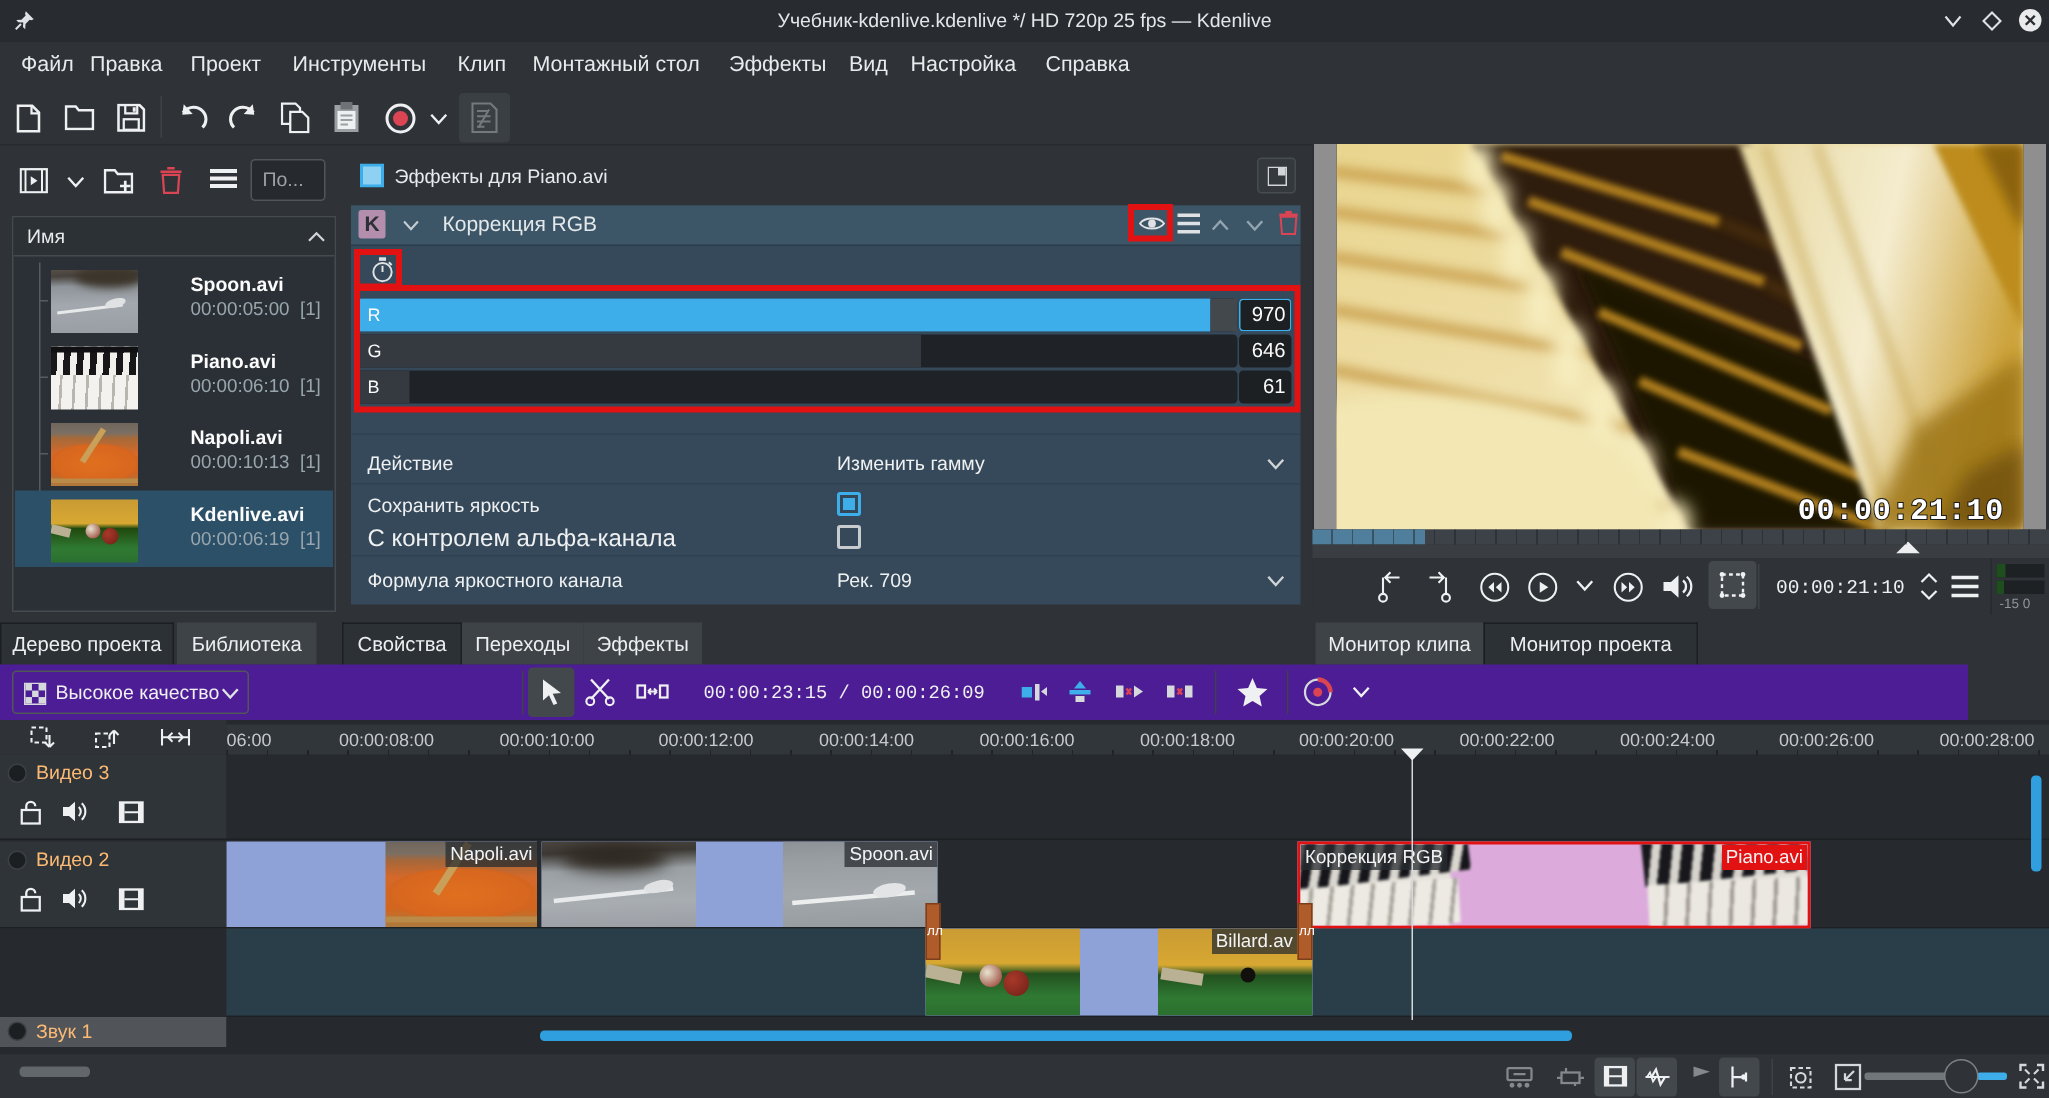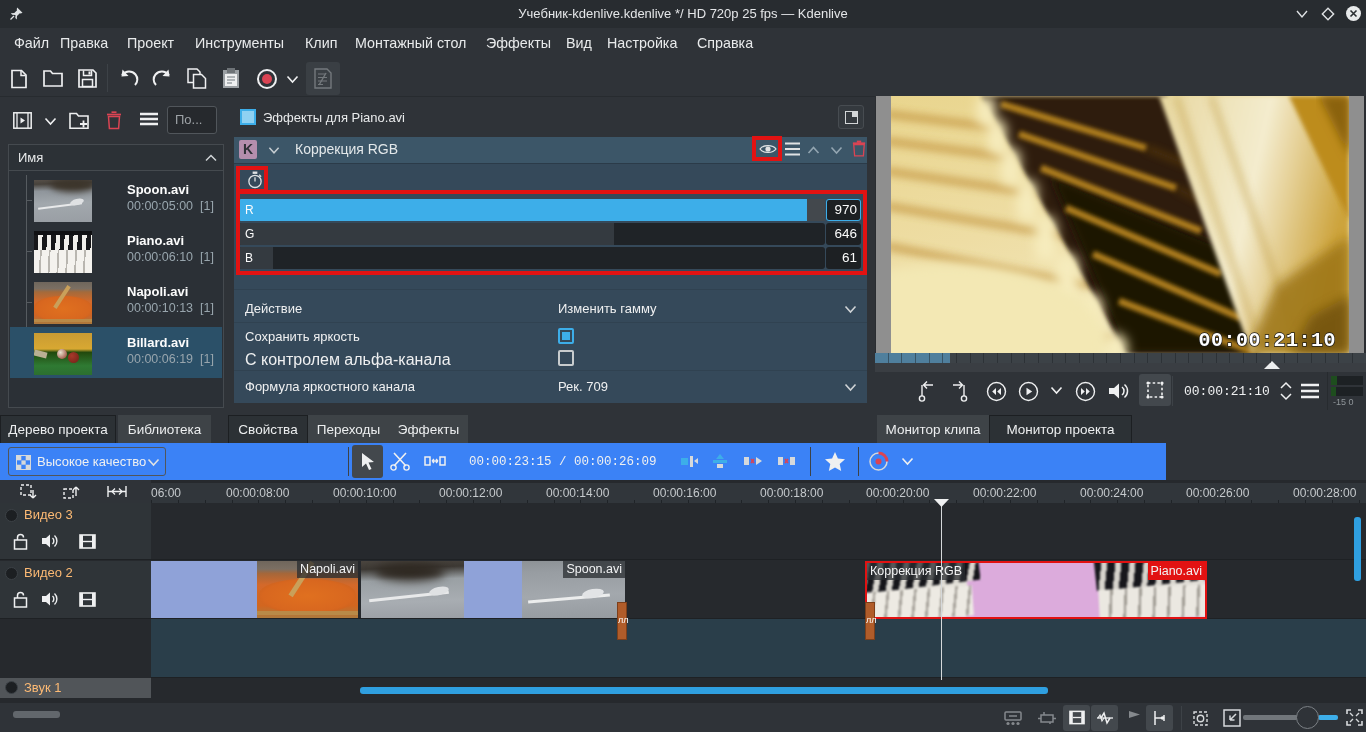--- a/index.html
+++ b/index.html
@@ -36,21 +36,21 @@
 .redbox { position:absolute; border:4px solid #e21212; z-index:5; }
 
 #monitor { position:absolute; left:875px; top:96px; width:491px; height:318px; }
 
 
 .tab { position:absolute; top:415px; height:28px; font-size:13.5px; color:#eceeef;
   display:flex; align-items:center; justify-content:center; background:#3e4347; }
 .tab.active { background:#2c3135; border:1px solid #1c1f22; border-bottom:none; }
 
 
-#ttoolbar { position:absolute; left:0; top:443px; width:1166px; height:37px; background:#3b82f6; }
+#ttoolbar { position:absolute; left:0; top:443px; width:1312px; height:37px; background:#4c1d95; }
 
 
 #timeline { position:absolute; left:0; top:480px; width:1366px; height:223px; background:#26292d; }
 #ruler { position:absolute; left:151px; top:3px; width:1215px; height:24px; background:#31363b; font-size:12px; color:#c6cacd; }
 .rlabel { position:absolute; top:3px; }
 .theader { position:absolute; left:0; width:151px; }
 .tname { position:absolute; left:24px; top:4px; font-size:13px; color:#fdba74; }
 .tcirc { position:absolute; left:5px; top:6px; width:13px; height:13px; border-radius:50%; background:#1c1f22; border:1px solid #3c4146; }
 .lane { position:absolute; left:151px; width:1215px; }
 .clip { position:absolute; overflow:hidden; }
@@ -219,21 +219,21 @@
       <div class="bname">Napoli.avi</div>
           <div class="bdur">00:00:10:13&nbsp;&nbsp;[1]</div>
     </div>
     <div class="abs" style="left:1px;top:182px;width:212px;height:51px;background:#2b5068"></div>
     <div class="binrow" style="top:183px">
       <div class="bthumb" style="background:linear-gradient(180deg,#c99b33 0%,#d8a832 38%,#21490d 46%,#2f7a33 78%,#2c6f2f 100%)">
         <div class="abs" style="left:0px;top:18px;width:13px;height:6px;background:#bab093;transform:rotate(14deg)"></div>
         <div class="abs" style="left:23px;top:16px;width:10px;height:10px;border-radius:50%;background:radial-gradient(circle at 35% 35%,#e8e3cf,#8e2f23)"></div>
         <div class="abs" style="left:34px;top:19px;width:11px;height:11px;border-radius:50%;background:radial-gradient(circle at 35% 35%,#a8392a,#6e1f16)"></div>
       </div>
-      <div class="bname">Billard.avi</div>
+      <div class="bname">Kdenlive.avi</div>
           <div class="bdur">00:00:06:19&nbsp;&nbsp;[1]</div>
     </div>
   </div>
 </div>
 
 <div id="fxpanel">
 
   <svg class="abs" style="left:7px;top:9px" width="16" height="16" viewBox="0 0 16 16">
         <rect x="1" y="1" width="14" height="14" fill="#8fd1f2" stroke="#3daee9" stroke-width="2"></rect>
       </svg>
@@ -664,20 +664,32 @@
       <div class="abs" style="left:236px;top:0;width:102px;height:54px;background:linear-gradient(180deg,#d2cfc7 0%,#e6e3dc 50%,#efece5 100%);filter:blur(1px)">
         <div class="abs" style="left:-8px;top:-10px;width:122px;height:32px;background:repeating-linear-gradient(102deg,#17171c 0 8px,#d6d3cc 8px 14px);transform:rotate(-6deg)"></div>
         <div class="abs" style="left:-4px;top:24px;width:112px;height:32px;background:repeating-linear-gradient(96deg,#ebe8e1 0 12px,#9e9a92 12px 14.5px);transform:rotate(-3deg)"></div>
       </div>
       <div class="cliplabel" style="left:0">Коррекция RGB</div>
       <div class="cliplabel" style="right:0;background:#e21212">Piano.avi</div>
     </div>
   </div>
   <div class="lane" style="top:139px;height:59px;background:#2a3e4a;border-bottom:1px solid #1e2124">
 
+    <div class="clip" style="left:466px;top:0;width:258px;height:58px;background:#8fa2d8">
+      <div class="abs" style="left:0;top:0;width:103px;height:58px;background:linear-gradient(180deg,#c99b33 0%,#d8a832 40%,#23511f 52%,#2f7a33 78%,#2c6f2f 100%)">
+        <div class="abs" style="left:0px;top:26px;width:24px;height:9px;background:#bab093;transform:rotate(12deg)"></div>
+        <div class="abs" style="left:36px;top:24px;width:15px;height:15px;border-radius:50%;background:radial-gradient(circle at 35% 35%,#e8e3cf,#8e2f23)"></div>
+        <div class="abs" style="left:52px;top:28px;width:17px;height:17px;border-radius:50%;background:radial-gradient(circle at 35% 35%,#a8392a,#6e1f16)"></div>
+      </div>
+      <div class="abs" style="left:155px;top:0;width:103px;height:58px;background:linear-gradient(180deg,#c99b33 0%,#d8a832 42%,#23511f 54%,#2f7a33 80%,#2c6f2f 100%)">
+        <div class="abs" style="left:2px;top:28px;width:28px;height:8px;background:#bab093;transform:rotate(9deg)"></div>
+        <div class="abs" style="left:55px;top:26px;width:10px;height:10px;border-radius:50%;background:#12100d"></div>
+      </div>
+      <div class="cliplabel" style="right:10px">Billard.av</div>
+    </div>
 
     <div class="abs" style="left:466px;top:-17px;width:10px;height:38px;background:#b05c2a;border:1px solid #7d3f1a;font-size:9px;color:#fff;text-align:center;line-height:34px">лл</div>
     <div class="abs" style="left:714px;top:-17px;width:10px;height:38px;background:#b05c2a;border:1px solid #7d3f1a;font-size:9px;color:#fff;text-align:center;line-height:34px">лл</div>
   </div>
   <div class="lane" style="top:198px;height:20px;background:#26292d"></div>
 
   <div class="abs" style="left:941px;top:24px;width:1px;height:176px;background:#d5d8da"></div>
   <svg class="abs" style="left:933px;top:18px" width="17" height="10" viewBox="0 0 17 10">
         <path d="M1 1 L16 1 L8.5 9 Z" fill="#eff0f1"></path>
       </svg>

